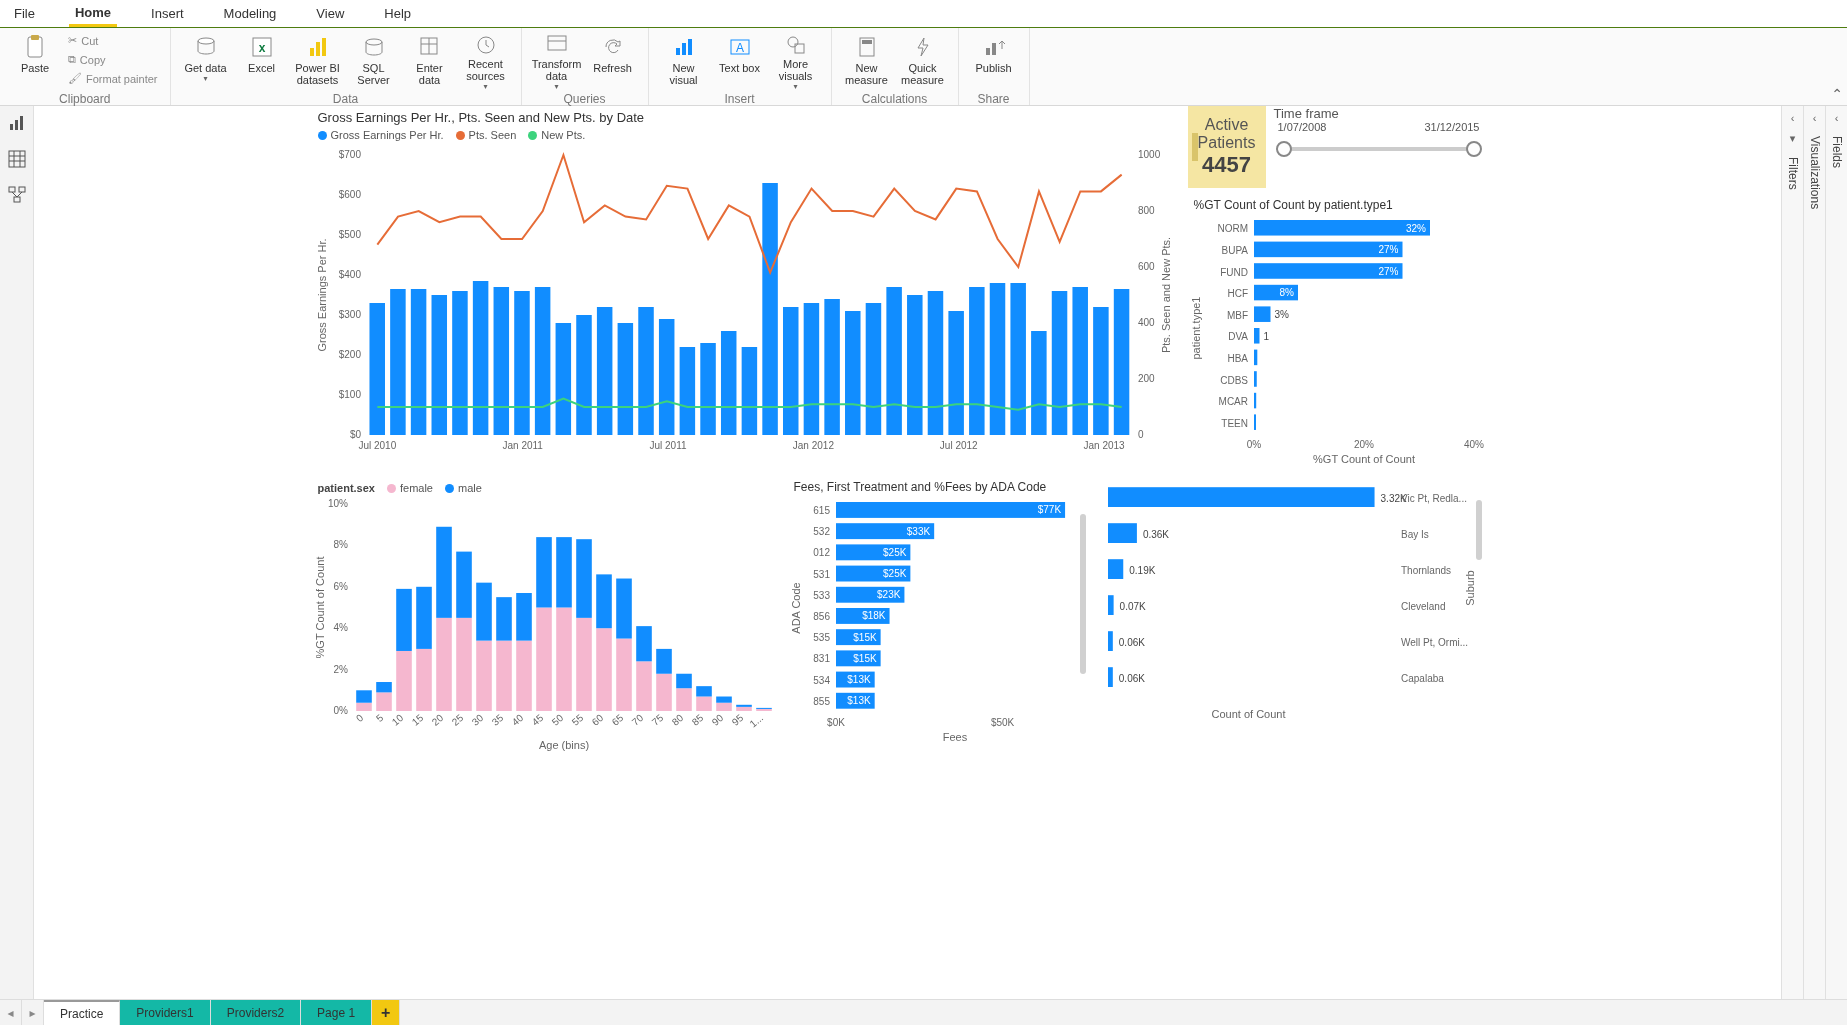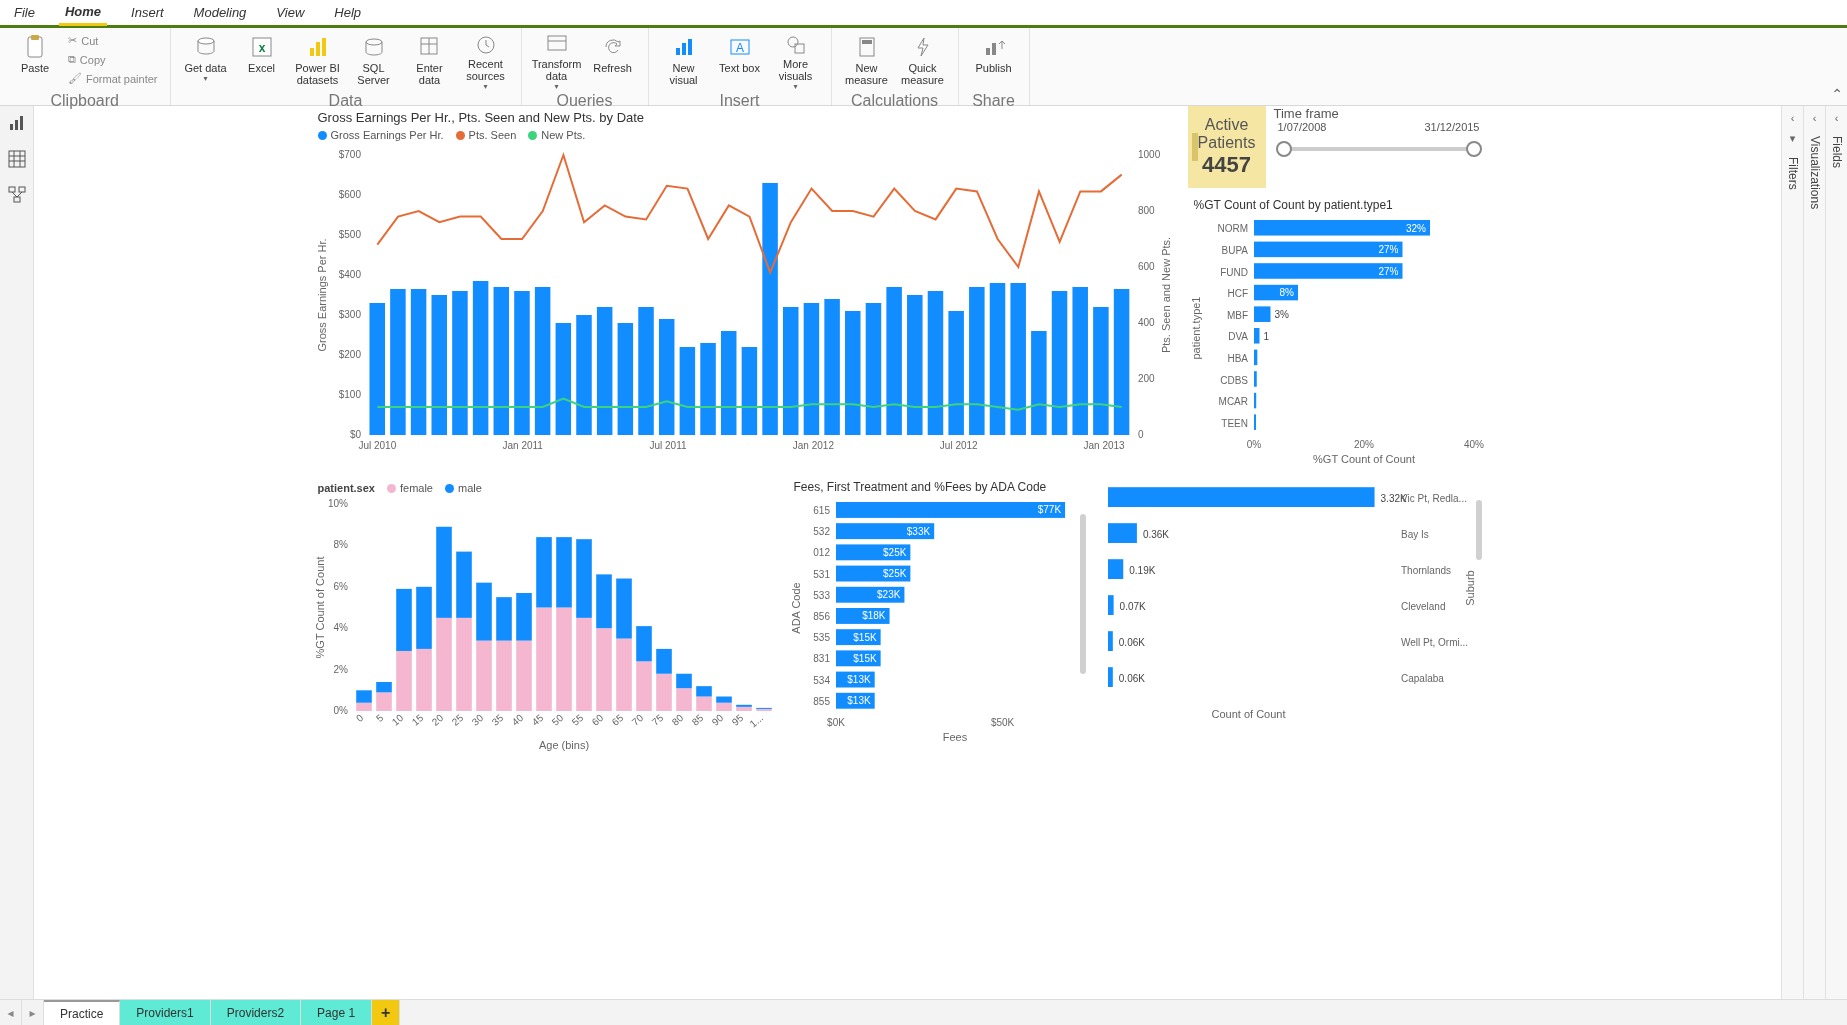--- a/index.html
+++ b/index.html
@@ -1,50 +1,50 @@
 <!DOCTYPE html>
 <html><head>
 <meta charset="utf-8">
 <style>
 * { box-sizing: border-box; margin: 0; padding: 0; font-family: "Segoe UI", Arial, sans-serif; }
 body { background: #fff; font-size: 12px; color: #333; overflow: hidden; width: 1847px; height: 1025px; }
 
 
-.menubar { display: flex; align-items: center; height: 28px; border-bottom: 3px solid #4d7c0f; padding: 0 8px; gap: 18px; font-size: 13px; font-style: italic; }
+.menubar { display: flex; align-items: center; height: 28px; border-bottom: 1px solid #4d7c0f; padding: 0 8px; gap: 28px; font-size: 13px; }
 .menubar .menu-item { padding: 4px 6px; cursor: pointer; }
 .menubar .menu-item.active { border-bottom: 3px solid #f2c811; font-weight: 600; }
 
 
 .ribbon { display: flex; height: 78px; border-bottom: 1px solid #d8d8d8; background: #fafafa; }
 .ribbon-group { display: flex; flex-direction: column; justify-content: space-between; padding: 4px 8px 2px 8px; border-right: 1px solid #e3e3e3; }
 .ribbon-group-buttons { display: flex; gap: 2px; align-items: flex-start; }
 .ribbon-btn-large { display: flex; flex-direction: column; align-items: center; justify-content: flex-start; width: 54px; height: 58px; padding: 2px; cursor: pointer; font-size: 11px; text-align: center; border-radius: 2px; }
 .ribbon-btn-large .ic { width: 26px; height: 26px; display: flex; align-items: center; justify-content: center; margin-bottom: 2px; }
 .ribbon-btn-small { display: flex; align-items: center; gap: 4px; padding: 2px 4px; font-size: 11px; color: #888; cursor: pointer; }
-.ribbon-group-label { text-align: center; font-size: 16px; color: #777; padding-top: 2px; }
+.ribbon-group-label { text-align: center; font-size: 12px; color: #777; padding-top: 2px; }
 
 
 .left-rail { position: absolute; left: 0; top: 106px; width: 34px; height: calc(100% - 106px - 26px); background: #f3f3f3; border-right: 1px solid #e0e0e0; display: flex; flex-direction: column; align-items: center; padding-top: 6px; gap: 14px; }
 .left-rail .rail-btn { width: 22px; height: 22px; display: flex; align-items: center; justify-content: center; cursor: pointer; color: #555; }
 
 
 .right-panes { position: absolute; right: 0; top: 106px; height: calc(100% - 106px - 26px); display: flex; }
 .collapsed-pane { width: 22px; background: #f7f7f7; border-left: 1px solid #e0e0e0; display: flex; flex-direction: column; align-items: center; padding-top: 6px; gap: 8px; }
 .collapsed-pane .pane-title { writing-mode: vertical-rl; font-size: 12px; color: #444; margin-top: 4px; }
 .chevron { font-size: 11px; color: #666; }
 .collapse-chevron { position: absolute; top: 86px; right: 4px; font-size: 14px; color: #666; cursor: pointer; }
 
 
 .canvas-wrap { position: absolute; left: 34px; top: 106px; right: 66px; bottom: 26px; overflow: hidden; display: flex; justify-content: center; }
 .canvas { width: 1200px; height: 100%; background: #fff; position: relative; }
 
 
 .page-tabs { position: absolute; left: 0; right: 0; bottom: 0; height: 26px; background: #f3f3f3; border-top: 1px solid #ddd; display: flex; align-items: stretch; }
 .page-nav { width: 22px; display: flex; align-items: center; justify-content: center; color: #888; cursor: pointer; border-right: 1px solid #ddd; }
-.page-tab { padding: 0 16px; display: flex; align-items: center; border-right: 1px solid #ddd; font-size: 12px; background: #5eead4; cursor: pointer; }
+.page-tab { padding: 0 16px; display: flex; align-items: center; border-right: 1px solid #ddd; font-size: 12px; background: #14b8a6; cursor: pointer; }
 .page-tab.active { background: #fff; border-top: 2px solid #999; }
 .page-tab.add { background: #f2c811; font-weight: bold; font-size: 16px; width: 28px; justify-content: center; padding: 0; }
 
 
 .visual { position: absolute; background: #fff; }
 .visual-title { font-size: 13px; color: #333; padding: 4px 6px; font-weight: 400; }
 .legend-row { display: flex; gap: 12px; padding: 0 6px 4px 6px; font-size: 11px; color: #555; align-items: center; }
 .legend-item { display: flex; align-items: center; gap: 4px; }
 .dot { width: 9px; height: 9px; border-radius: 50%; }
 

